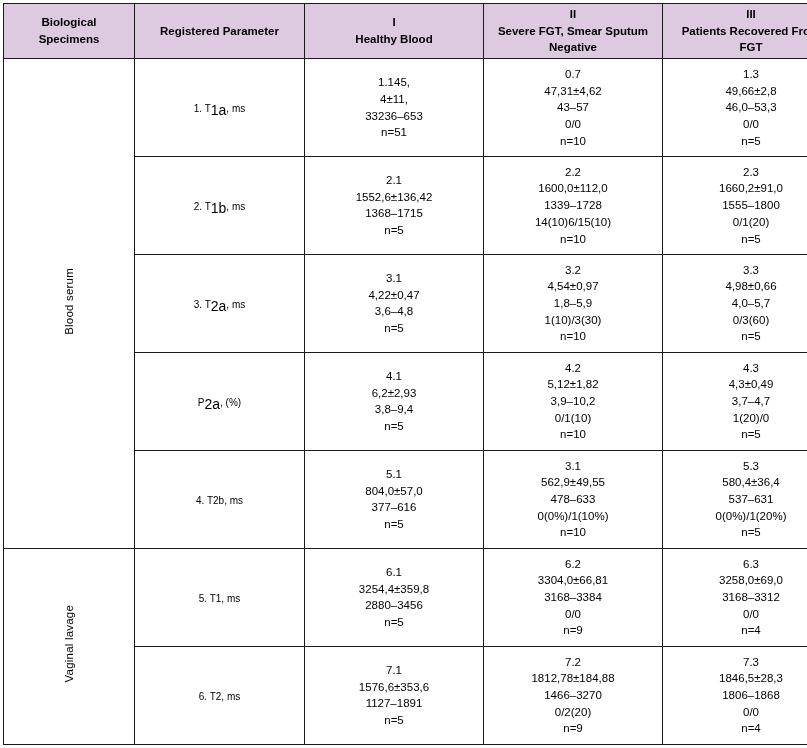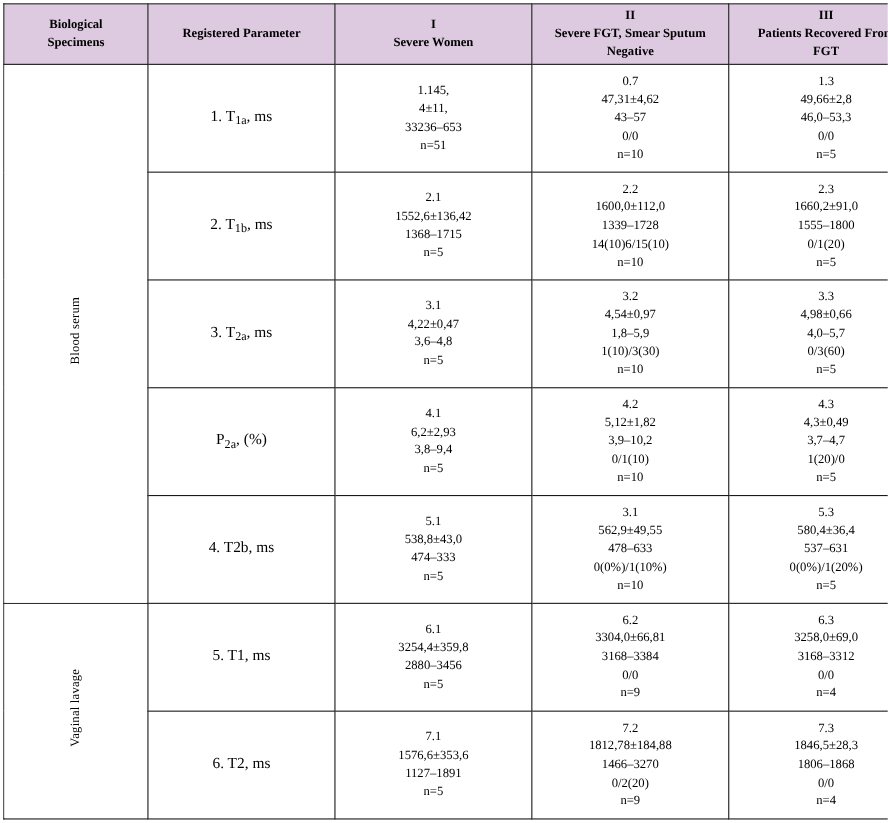--- a/index.html
+++ b/index.html
@@ -12,21 +12,20 @@
     color: #000000;
     width: 807px;
     height: 748px;
     overflow: hidden;
   }
   #sheet {
     width: 807px;
     height: 748px;
     box-sizing: border-box;
     padding: 3px 3px 3px 3px;
-    font-family: Liberation Serif, serif;
   }
   table.data-table {
     border-collapse: collapse;
     table-layout: fixed;
     width: 801px;
     height: 742px;
     border: 1.5px solid #1a1a1a;
   }
   table.data-table td, table.data-table th {
     border: 1px solid #1a1a1a;
@@ -67,23 +66,23 @@
   td.param-cell {
     text-align: center;
     font-size: 11.5px;
   }
   .cell-lines {
     display: block;
   }
   .cell-lines span {
     display: block;
   }
-  .rn { font-size: 14px; }
+  .rn { font-size: 10px; }
   sub {
-    font-size: 11px;
+    font-size: 14px;
     vertical-align: baseline;
     position: relative;
     top: 3px;
   }
   .thick-top { border-top: 1.5px solid #1a1a1a; }
 </style>
 </head>
 <body>
 
 <div id="sheet">
@@ -92,21 +91,21 @@
       <tr>
         <th class="col-specimens">
           <span>Biological</span><br>
           <span>Specimens</span>
         </th>
         <th class="col-param">
           <span>Registered Parameter</span>
         </th>
         <th class="col-i">
           <span>I</span><br>
-          <span>Severe Women</span>
+          <span>Healthy Blood</span>
         </th>
         <th class="col-ii">
           <span>II</span><br>
           <span>Severe FGT, Smear Sputum</span><br>
           <span>Negative</span>
         </th>
         <th class="col-iii">
           <span>III</span><br>
           <span>Patients Recovered From</span><br>
           <span>FGT</span>
@@ -246,22 +245,22 @@
         </td>
       </tr>
 
       <tr>
         <td class="param-cell">
           <span class="rn">4. T2b, ms</span><sub></sub><span class="rn"></span>
         </td>
         <td>
           <span class="cell-lines">
             <span>5.1</span>
-            <span>538,8±43,0</span>
-            <span>474–333</span>
+            <span>804,0±57,0</span>
+            <span>377–616</span>
             <span>n=5</span>
           </span>
         </td>
         <td>
           <span class="cell-lines">
             <span>3.1</span>
             <span>562,9±49,55</span>
             <span>478–633</span>
             <span>0(0%)/1(10%)</span>
             <span>n=10</span>

